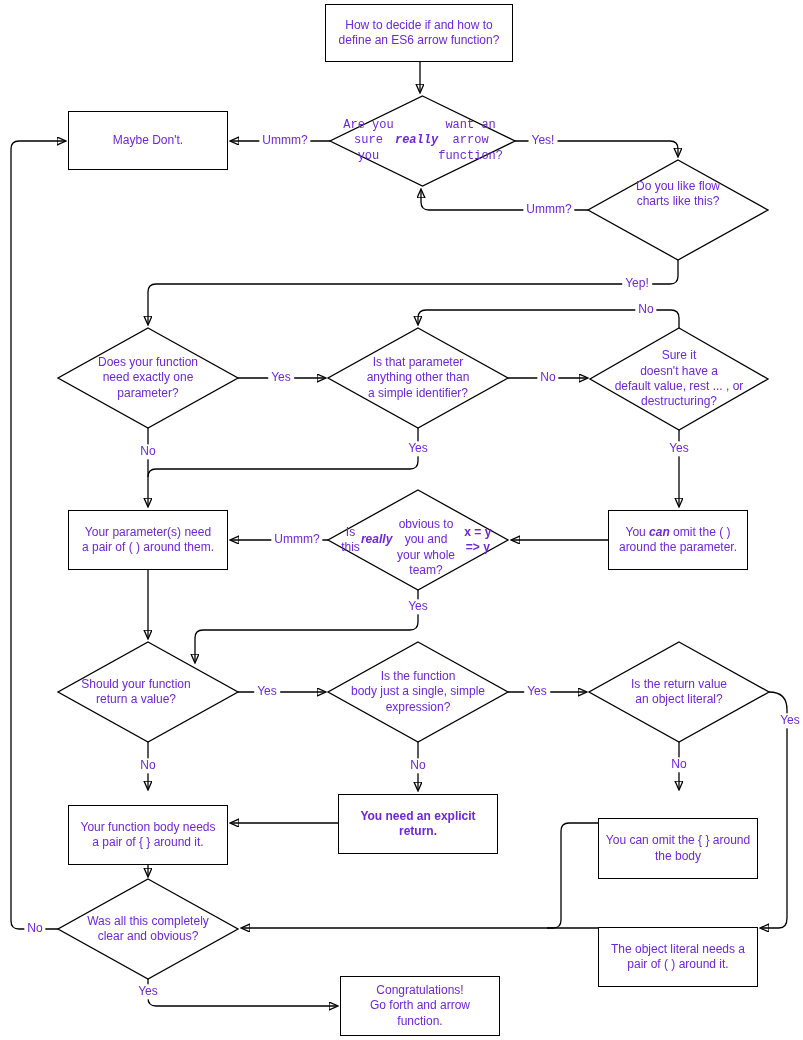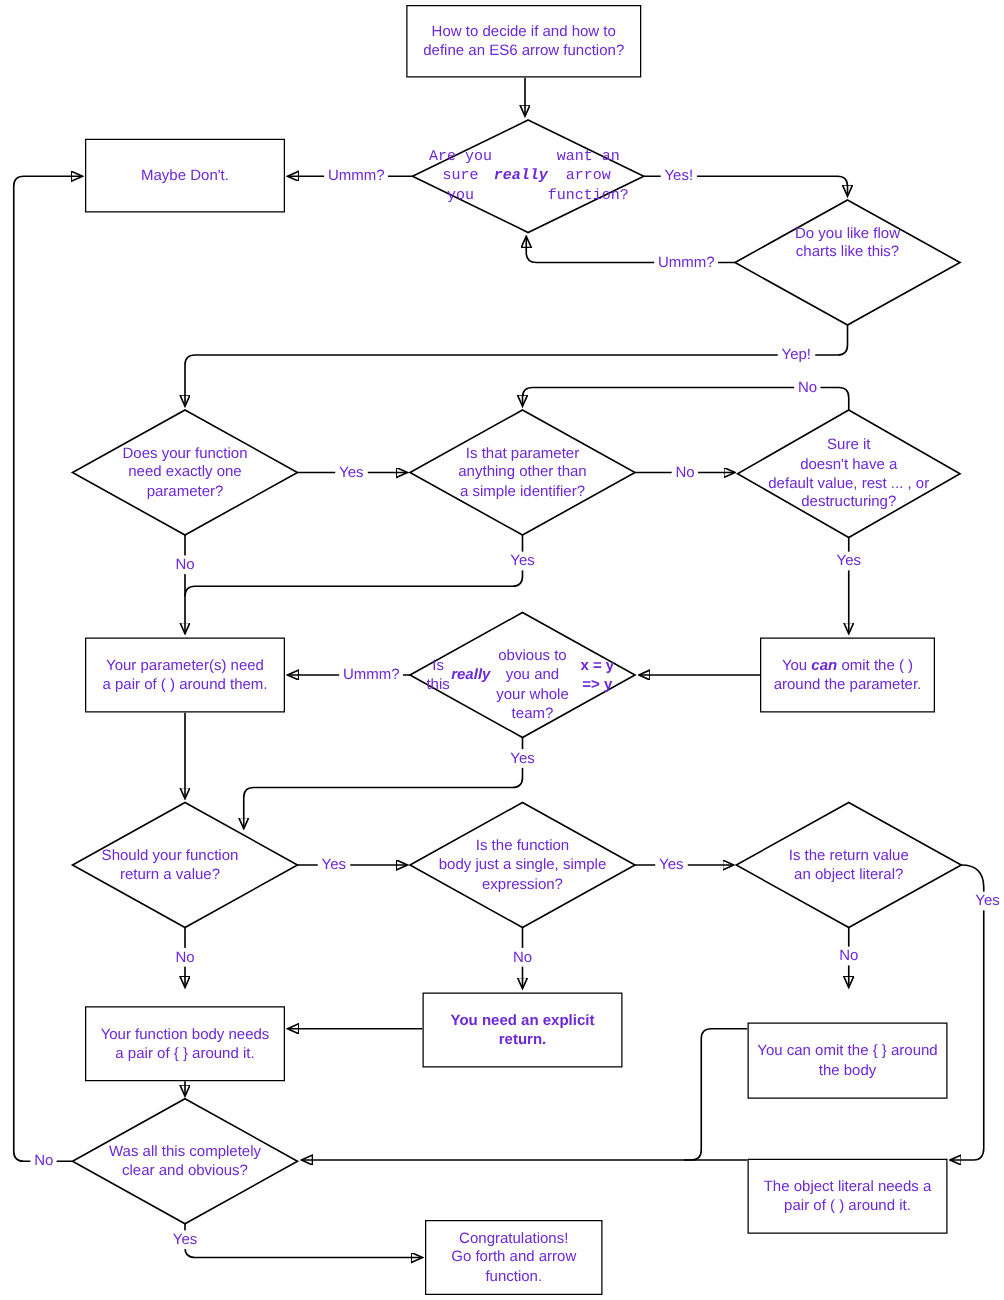--- a/index.html
+++ b/index.html
@@ -94,21 +94,21 @@
     </div>
   <div class="rect-node" style="left:338px;top:794px;width:160px;height:60px;font-weight:bold;">
       <span>You need an explicit <b>return</b>.</span>
     </div>
   <div class="rect-node" style="left:598px;top:818px;width:160px;height:61px;">
       <span>You can omit the { } around<br>the body</span>
     </div>
   <div class="rect-node" style="left:598px;top:898px;width:160px;height:60px;margin-top:29px;">
       <span>The object literal needs a<br>pair of ( ) around it.</span>
     </div>
-  <div class="rect-node" style="left:340px;top:976px;width:142px;height:60px;">
+  <div class="rect-node" style="left:340px;top:976px;width:160px;height:60px;">
       <span>Congratulations!<br>Go forth and arrow function.</span>
     </div>
 
   <div class="diamond-label" style="left:330px;top:96px;width:185px;height:90px;font-family:Liberation Mono, monospace;">Are you sure you<br><b><i>really</i></b> want an<br>arrow function?</div>
   <div class="diamond-label" style="left:588px;top:144px;width:180px;height:100px;">Do you like flow<br>charts like this?</div>
   <div class="diamond-label" style="left:58px;top:328px;width:180px;height:100px;">Does your function<br>need exactly one<br>parameter?</div>
   <div class="diamond-label" style="left:328px;top:328px;width:180px;height:100px;">Is that parameter<br>anything other than<br>a simple identifier?</div>
   <div class="diamond-label" style="left:590px;top:328px;width:178px;height:102px;padding:0 6px;">Sure it<br>doesn't have a<br>default value, rest ... , or<br>destructuring?</div>
   <div class="diamond-label" style="left:328px;top:490px;width:180px;height:100px;">Is this <b><i>really</i></b><br>obvious to you and<br>your whole team?<br><b>x = y =&gt; y</b></div>
   <div class="diamond-label" style="left:46px;top:642px;width:180px;height:100px;">Should your function<br>return a value?</div>

